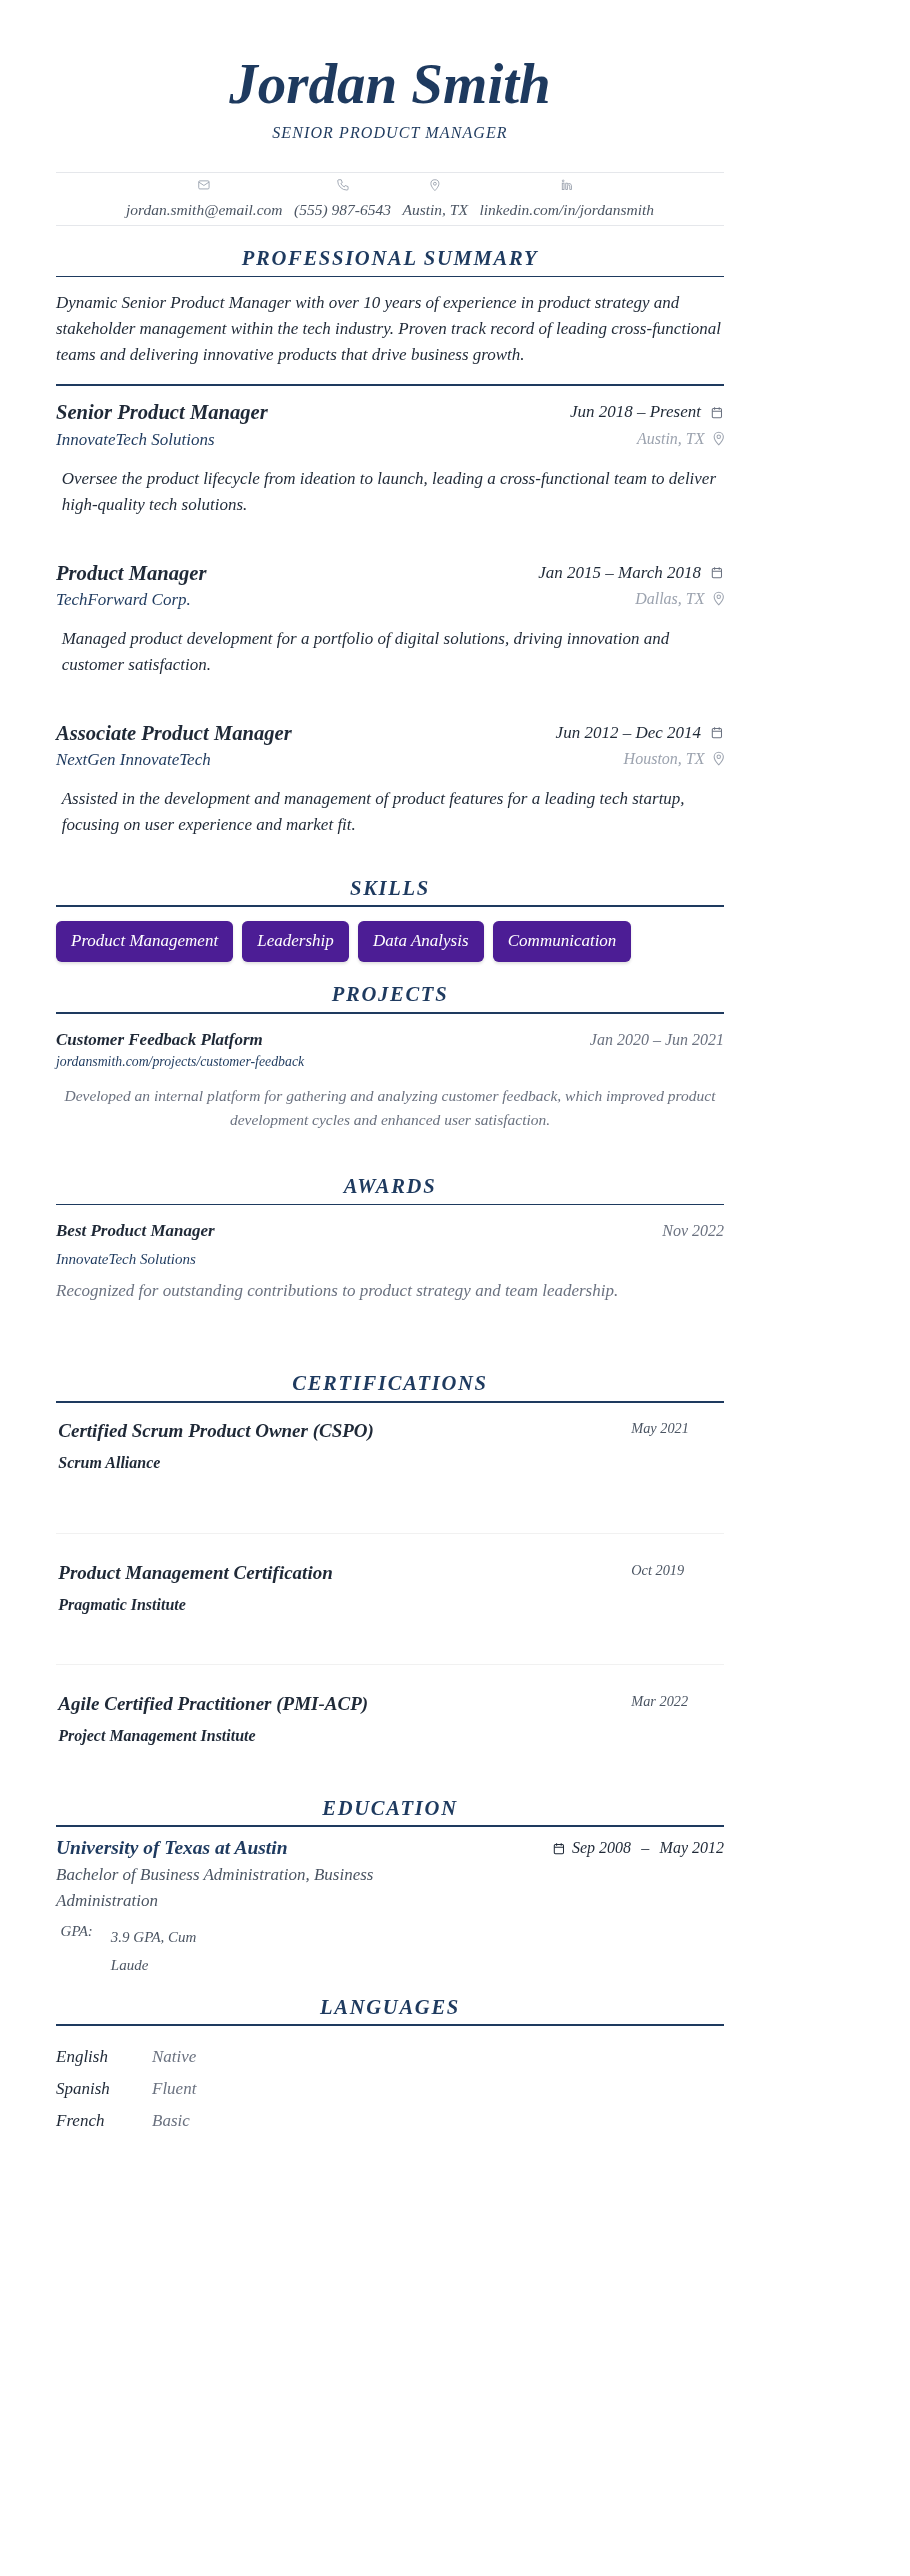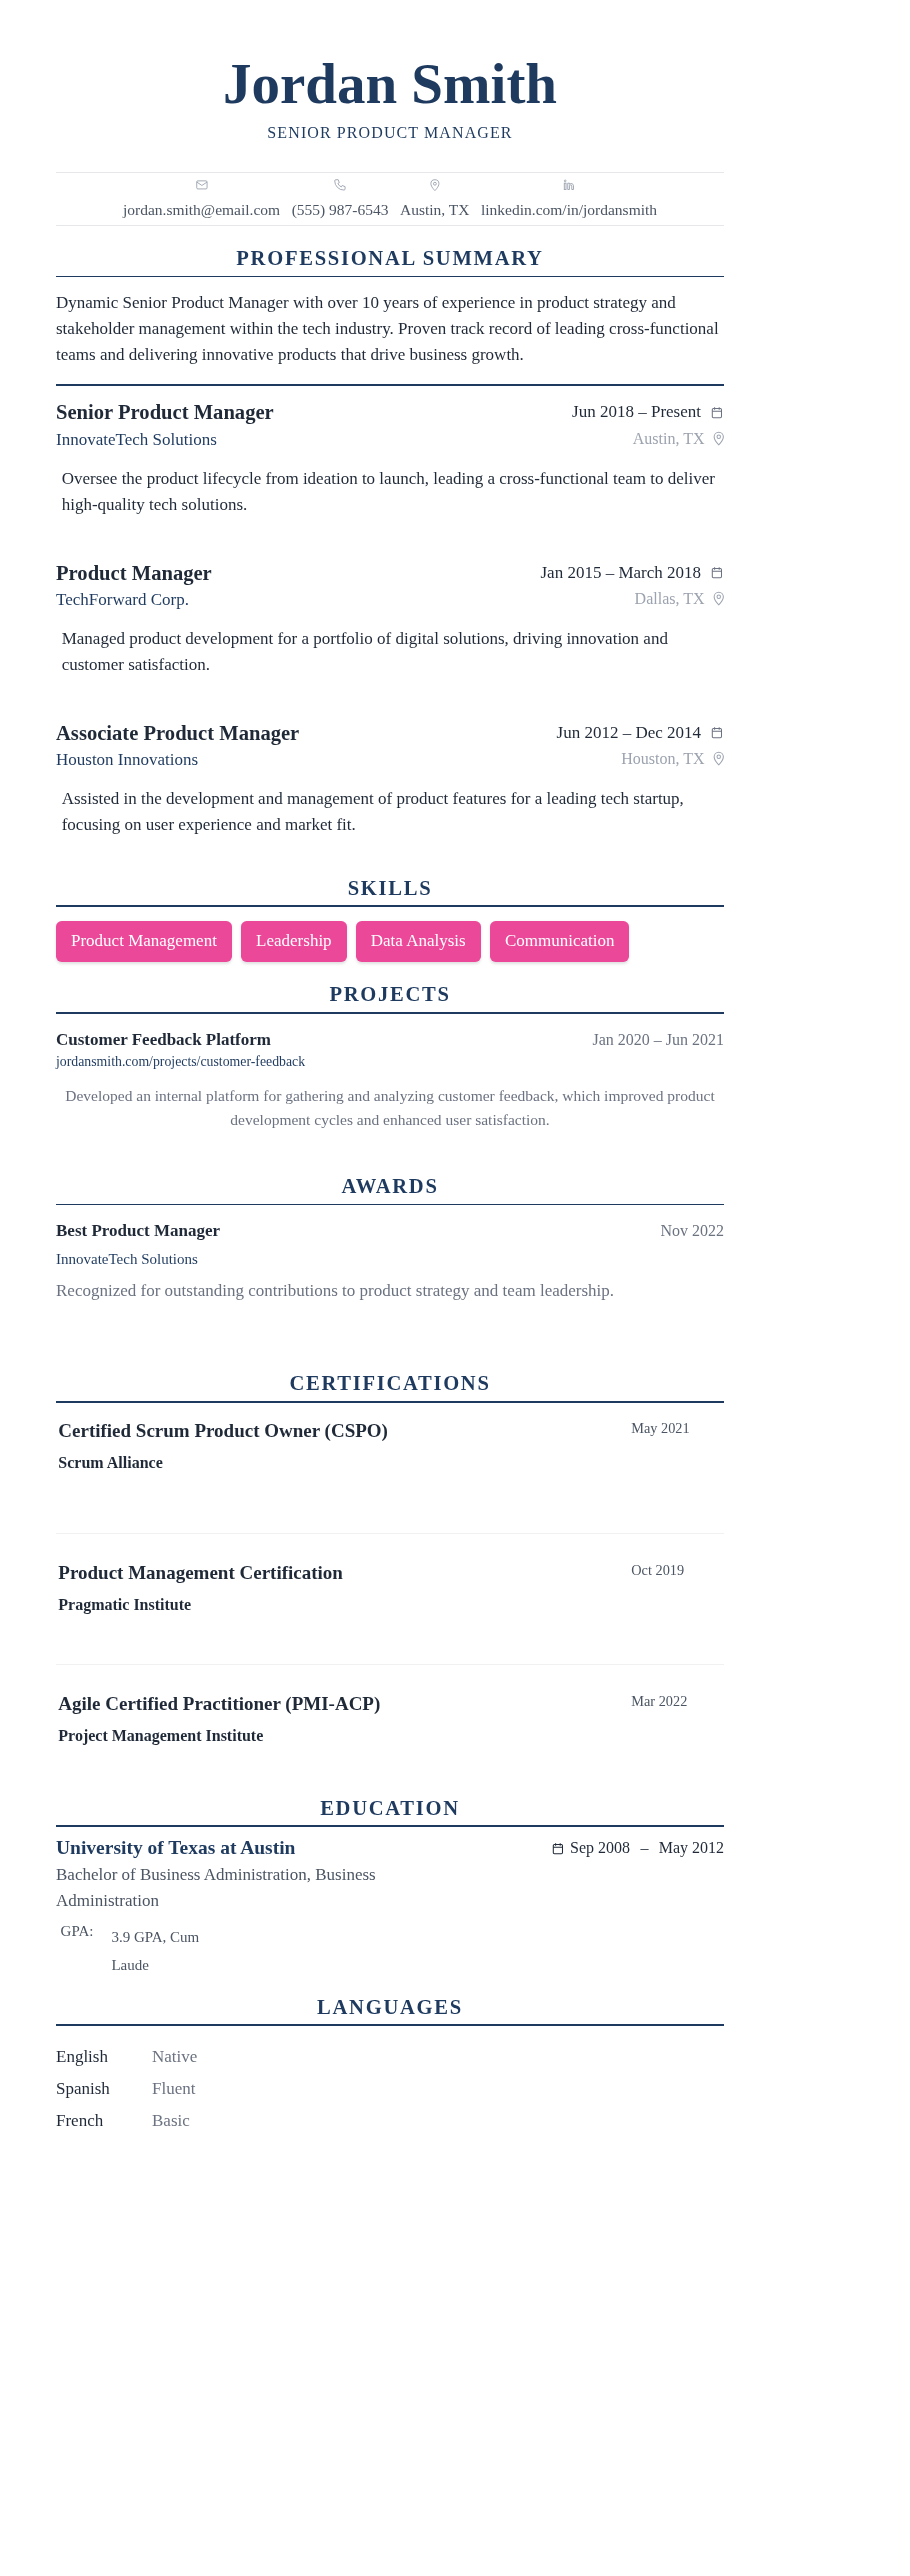--- a/index.html
+++ b/index.html
@@ -1,18 +1,18 @@
 <!DOCTYPE html>
 <html style="font-size:9.2px"><head>
 <meta charset="utf-8">
 <style>
   * { box-sizing: border-box; margin: 0; padding: 0; }
   html, body { width: 911px; background: #ffffff; }
   body { font-family: "DejaVu Serif", "Liberation Serif", serif; color: #1f2937; min-height: 2576px; }
-  .page { width: 780px; padding: 0 56px 0 56px; position: relative; }
+  .page { width: 780px; padding: 0 56px 0 56px; position: relative; font-style: italic; }
 
   
   .header { text-align: center; padding-top: 52px; }
   .name { font-family: "Liberation Serif", "DejaVu Serif", serif; font-weight: 700; font-size: 57px; line-height: 63px; color: #1e3a5f; letter-spacing: 0px; }
   .title { font-size: 16px; color: #1e3a5f; letter-spacing: 1.1px; margin-top: 8px; line-height: 19.5px; font-family: "Liberation Serif", serif; }
   .contact-bar { margin-top: 29px; border-top: 1.1px solid #e5e7eb; border-bottom: 1.1px solid #e5e7eb; height: 54px; display: flex; justify-content: center; align-items: center; gap: 11.5px; }
   .contact-item { display: flex; align-items: center; gap: 5.7px; font-size: 15.5px; color: #4b5563; font-family: "Liberation Serif", serif; flex-direction: column; }
   .contact-item svg { width: 13.8px; height: 13.8px; stroke: #9ca3af; fill: none; stroke-width: 1.6; }
 
   
@@ -27,21 +27,21 @@
   .job-title { font-family: "Liberation Serif", serif; font-weight: 700; font-size: 20.6px; color: #1f2937; line-height: 26px; }
   .job-date { font-family: "Liberation Serif", serif; font-size: 17px; color: #1f2937; display: flex; align-items: center; gap: 9.2px; }
   .company { font-family: "Liberation Serif", serif; font-size: 17px; color: #1e3a5f; line-height: 24px; margin-top: 2.3px; }
   .loc { font-family: "Liberation Serif", serif; font-size: 16px; color: #9ca3af; display: flex; align-items: center; gap: 8px; }
   .icon-sm svg { width: 13.8px; height: 15px; stroke: #6b7280; fill: none; stroke-width: 1.8; display: block; }
   .icon-loc svg { width: 11.5px; height: 15px; stroke: #9ca3af; fill: none; stroke-width: 1.8; display: block; }
   .job-desc { font-family: "Liberation Serif", serif; font-size: 17px; line-height: 26px; color: #1f2937; padding-left: 5.7px; margin-top: 13.8px; }
 
   
   .skills { display: flex; gap: 9.2px; margin-top: 13.8px; }
-  .pill { background: #ec4899; color: #ffffff; font-family: "Liberation Serif", serif; font-size: 17px; border-radius: 5.7px; padding: 0 15px; height: 41px; display: flex; align-items: center; box-shadow: 0 1.7px 2.9px rgba(0,0,0,0.12); }
+  .pill { background: #4c1d95; color: #ffffff; font-family: "Liberation Serif", serif; font-size: 17px; border-radius: 5.7px; padding: 0 15px; height: 41px; display: flex; align-items: center; box-shadow: 0 1.7px 2.9px rgba(0,0,0,0.12); }
 
   
   .proj-title { font-family: "Liberation Serif", serif; font-weight: 700; font-size: 17px; color: #1f2937; }
   .proj-date { font-family: "Liberation Serif", serif; font-size: 16px; color: #6b7280; }
   .proj-link { font-family: "Liberation Serif", serif; font-size: 13.8px; color: #1e3a5f; margin-top: 3.4px; line-height: 18.4px; }
   .proj-desc { font-family: "Liberation Serif", serif; font-size: 15.5px; line-height: 24px; color: #6b7280; margin-top: 12.6px; text-align: center; }
 
   
   .award-title { font-family: "Liberation Serif", serif; font-weight: 700; font-size: 17px; color: #1f2937; }
   .award-date { font-family: "Liberation Serif", serif; font-size: 16px; color: #6b7280; }
@@ -180,21 +180,21 @@
           <span>Jun 2012 – Dec 2014</span>
           <span class="icon-sm">
               <svg viewBox="0 0 24 24">
                 <rect x="4" y="5" width="16" height="16" rx="2"></rect>
                 <path d="M4 10h16M8 3v4M16 3v4"></path>
               </svg>
             </span>
         </div>
       </div>
       <div class="row">
-        <div class="company">Houston Innovations</div>
+        <div class="company">NextGen InnovateTech</div>
         <div class="loc">
           <span>Houston, TX</span>
           <span class="icon-loc">
               <svg viewBox="0 0 20 26">
                 <path d="M10 24s-8-8-8-14a8 8 0 0 1 16 0c0 6-8 14-8 14z"></path>
                 <circle cx="10" cy="10" r="3"></circle>
               </svg>
             </span>
         </div>
       </div>

